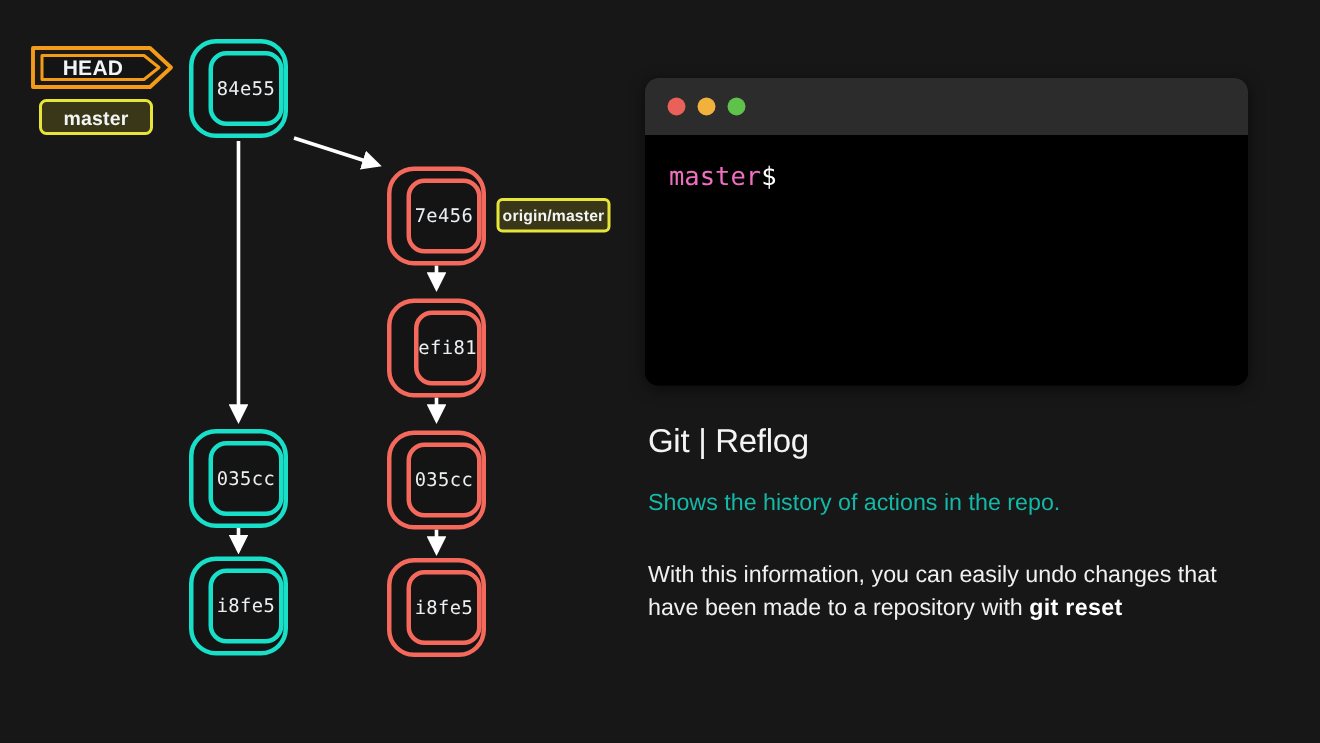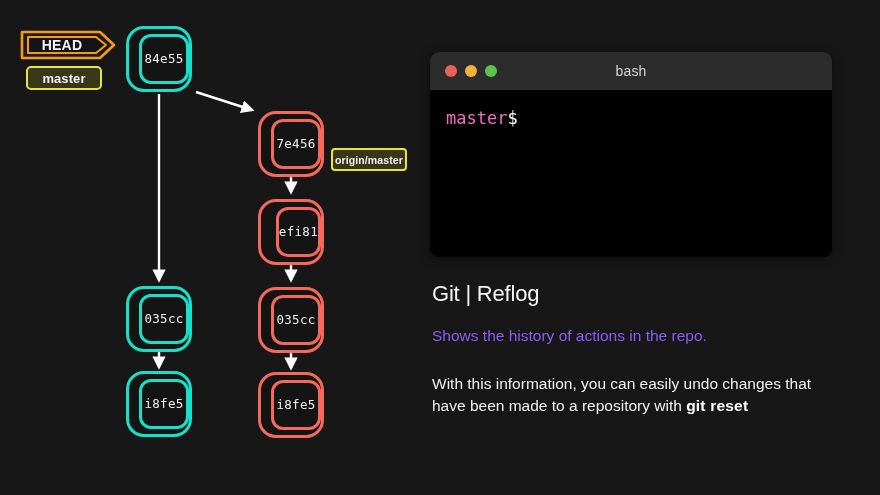--- a/index.html
+++ b/index.html
@@ -159,21 +159,21 @@
     font-size: 22px;
     font-weight: normal;
     margin: 0 0 21px 0;
     letter-spacing: -0.2px;
     line-height: 1;
   }
   #copy-lead {
     font-size: 15.5px;
     margin: 0 0 28px 0;
     line-height: 1.25;
-    color: #8b5cf6;
+    color: #14b8a6;
   }
   #copy-body {
     font-size: 15.5px;
     margin: 0;
     line-height: 1.42;
     color: #f0f0f0;
   }
   .code {
     font-family: Liberation Sans, sans-serif;
     font-weight: bold;
@@ -215,21 +215,21 @@
         <path d="M 2 2 L 80 2 L 94 15 L 80 28 L 2 28 Z" fill="#1c1a14" stroke="#f59b1a" stroke-width="2.6" stroke-linejoin="round"></path>
         <path d="M 8 7 L 76 7 L 86 15 L 76 23 L 8 23 Z" fill="#141414" stroke="#f59b1a" stroke-width="2" stroke-linejoin="round"></path>
       </svg>
       <span class="txt">HEAD</span>
     </div>
 
     <div class="branch-label" style="left:26px; top:66px; width:76px; height:24px;">
       <span>master</span>
     </div>
 
-    <div class="branch-label small" style="left:331px; top:148px; width:76px; height:23px;">
+    <div class="branch-label small" style="left:331px; top:132px; width:76px; height:23px;">
       <span>origin/master</span>
     </div>
 
     <div class="node" style="left:126px; top:26px;">
       <div class="inner">
         <span class="sha">84e55</span>
       </div>
     </div>
 
     <div class="node" style="left:126px; top:286px;">
@@ -270,21 +270,20 @@
 
   </div>
 
   <div id="terminal">
     <div id="term-titlebar">
       <div class="dots">
         <span class="dot red"></span>
         <span class="dot yellow"></span>
         <span class="dot green"></span>
       </div>
-      <div id="term-title">bash</div>
     </div>
     <div id="term-body">
       <div id="term-line"><span class="prompt-branch">master</span><span class="prompt-sigil">$</span></div>
     </div>
   </div>
 
   <div id="copy">
     <h1 id="copy-title">Git | Reflog</h1>
     <p id="copy-lead">Shows the history of actions in the repo.</p>
     <p id="copy-body"><span>With this information, you can easily undo changes that have been made to a repository with </span><span class="code">git reset</span></p>

